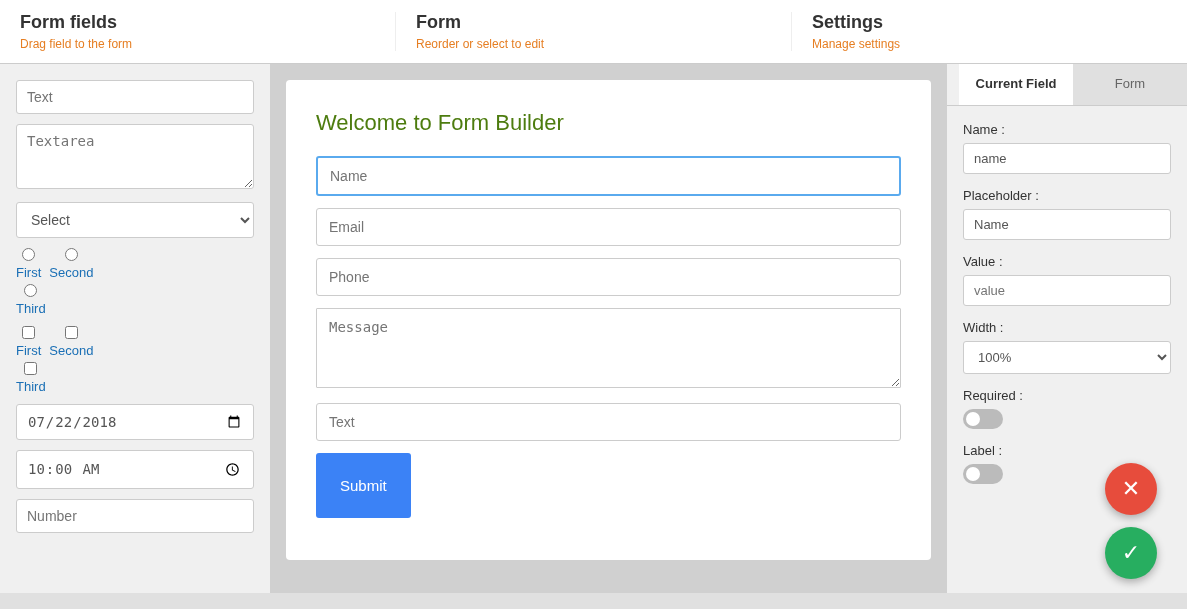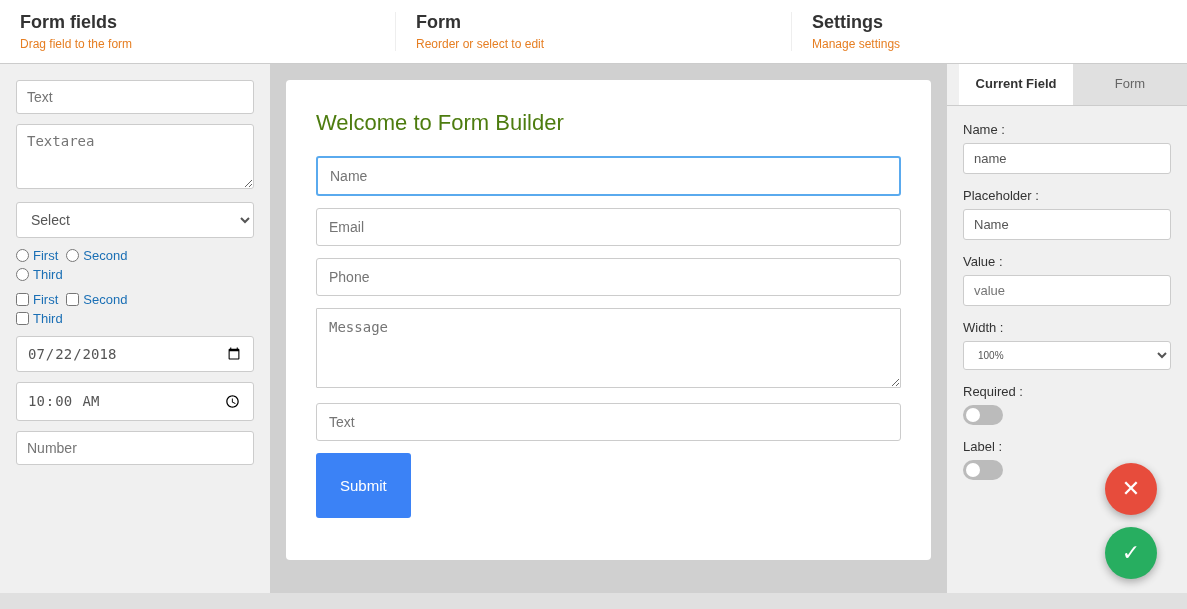--- a/index.html
+++ b/index.html
@@ -89,20 +89,21 @@
       align-items: center;
       gap: 8px;
       margin-bottom: 4px;
     }
     .radio-item, .checkbox-item {
       display: flex;
       align-items: center;
       gap: 4px;
       color: #1a6fb5;
       font-size: 13px;
+      flex-direction: column;
     }
     .radio-item input, .checkbox-item input {
       cursor: pointer;
     }
     .field-item input[type="date"],
     .field-item input[type="time"] {
       width: 100%;
       padding: 8px 10px;
       border: 1px solid #ccc;
       border-radius: 3px;
@@ -216,21 +217,21 @@
       border-radius: 3px;
       font-size: 13px;
       color: #555;
       background: #fff;
     }
     .setting-select {
       width: 100%;
       padding: 7px 10px;
       border: 1px solid #ccc;
       border-radius: 3px;
-      font-size: 10px;
+      font-size: 13px;
       color: #555;
       background: #fff;
     }
     .toggle-switch {
       position: relative;
       display: inline-block;
       width: 40px;
       height: 20px;
     }
     .toggle-switch input { opacity: 0; width: 0; height: 0; }

